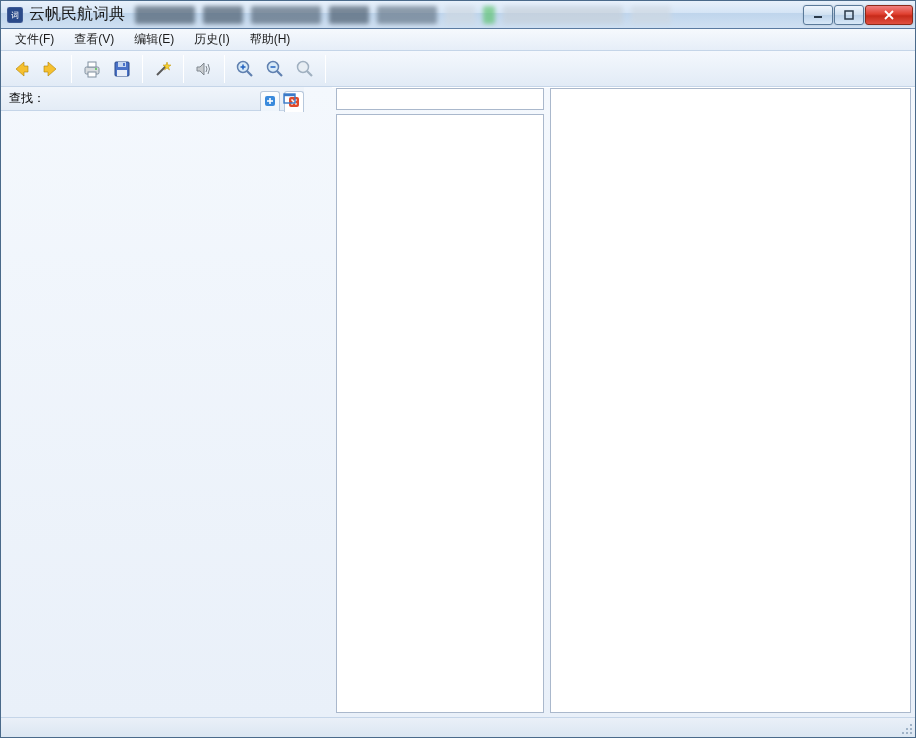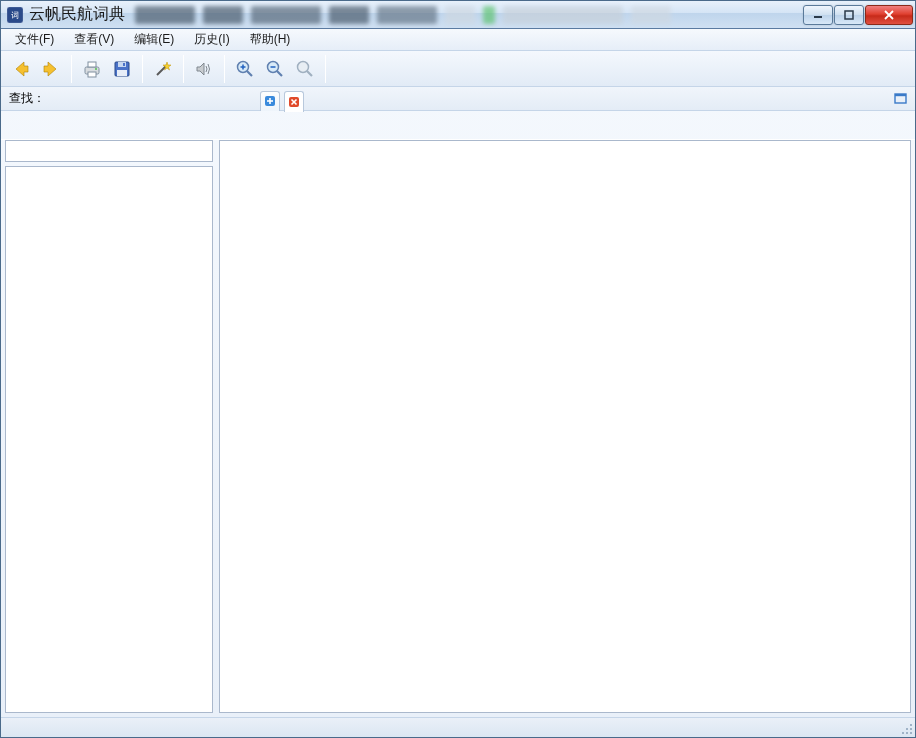--- a/index.html
+++ b/index.html
@@ -122,21 +122,20 @@
     border-radius: 3px;
     display: flex;
     align-items: center;
     justify-content: center;
     cursor: pointer;
   }
 
   .client {
     flex: 1;
     display: flex;
-    flex-direction: column;
     background: linear-gradient(to bottom, #f4f8fd 0%, #e9f0f9 100%);
     gap: 28px;
   }
   .topstrip {
     height: 24px;
     background: linear-gradient(to bottom, #f0f5fb, #e4ecf6);
     border-bottom: 1px solid #c5d5e8;
     display: flex;
     align-items: center;
     position: relative;

